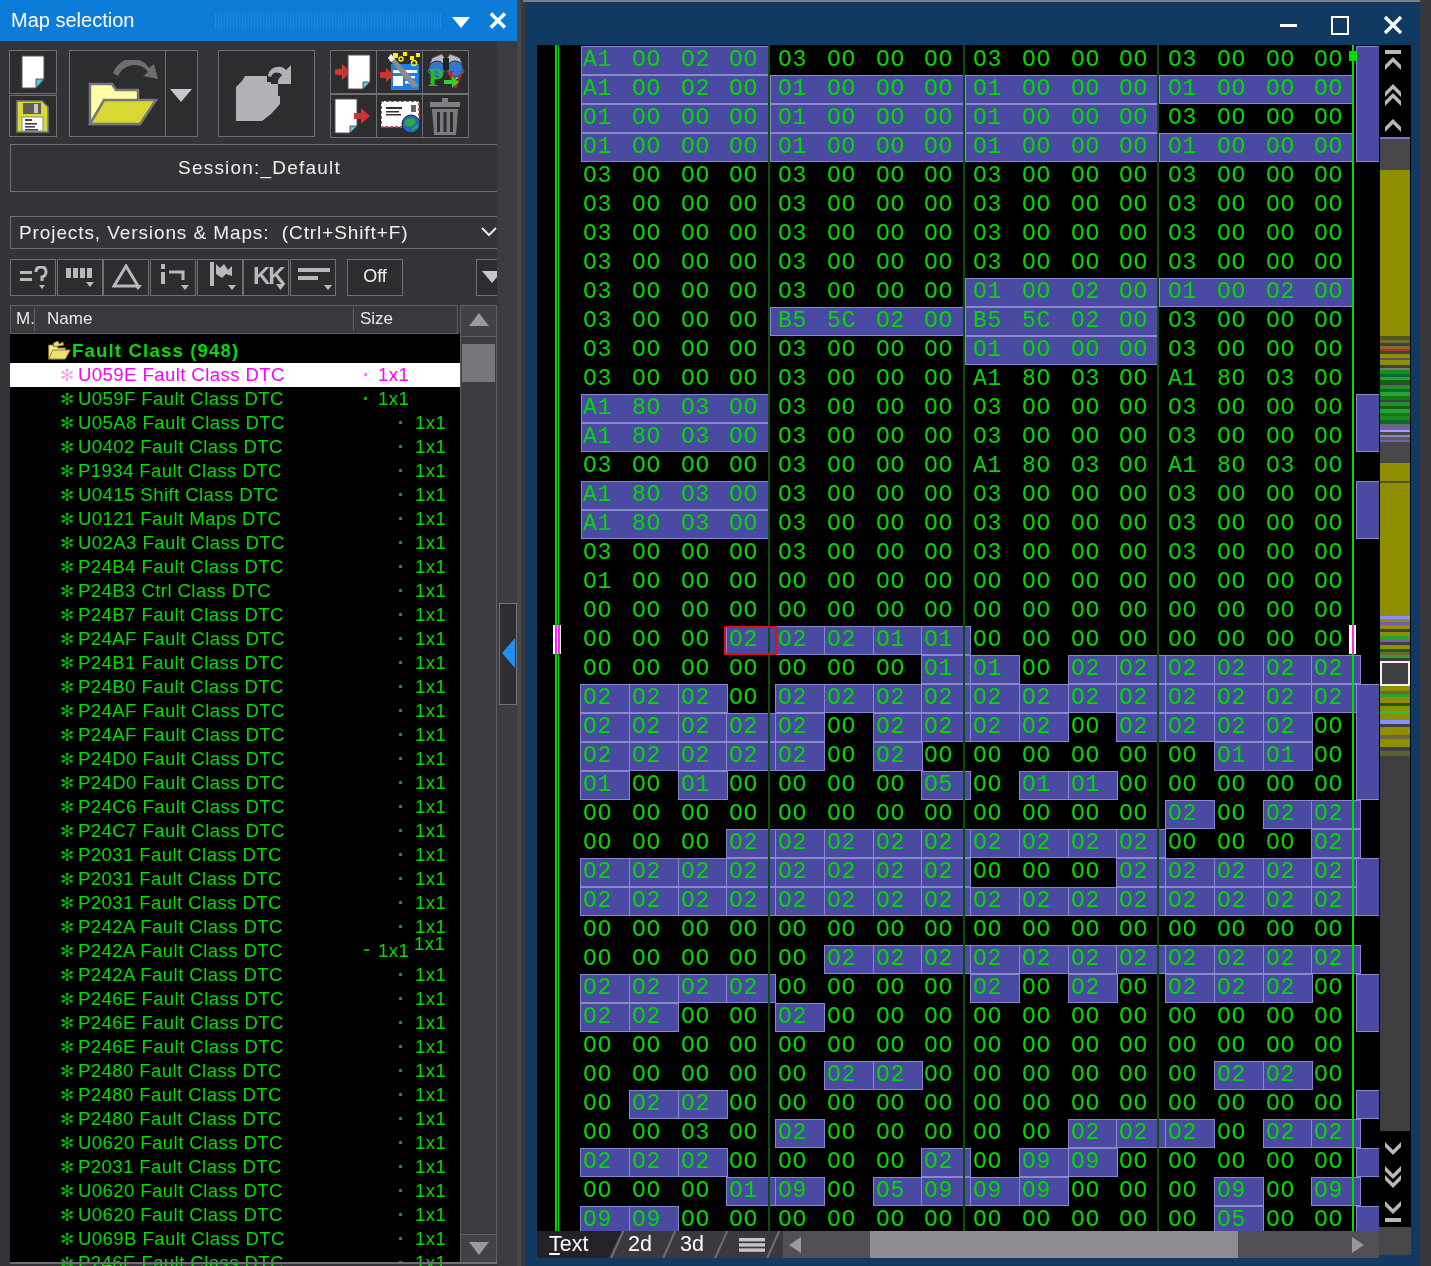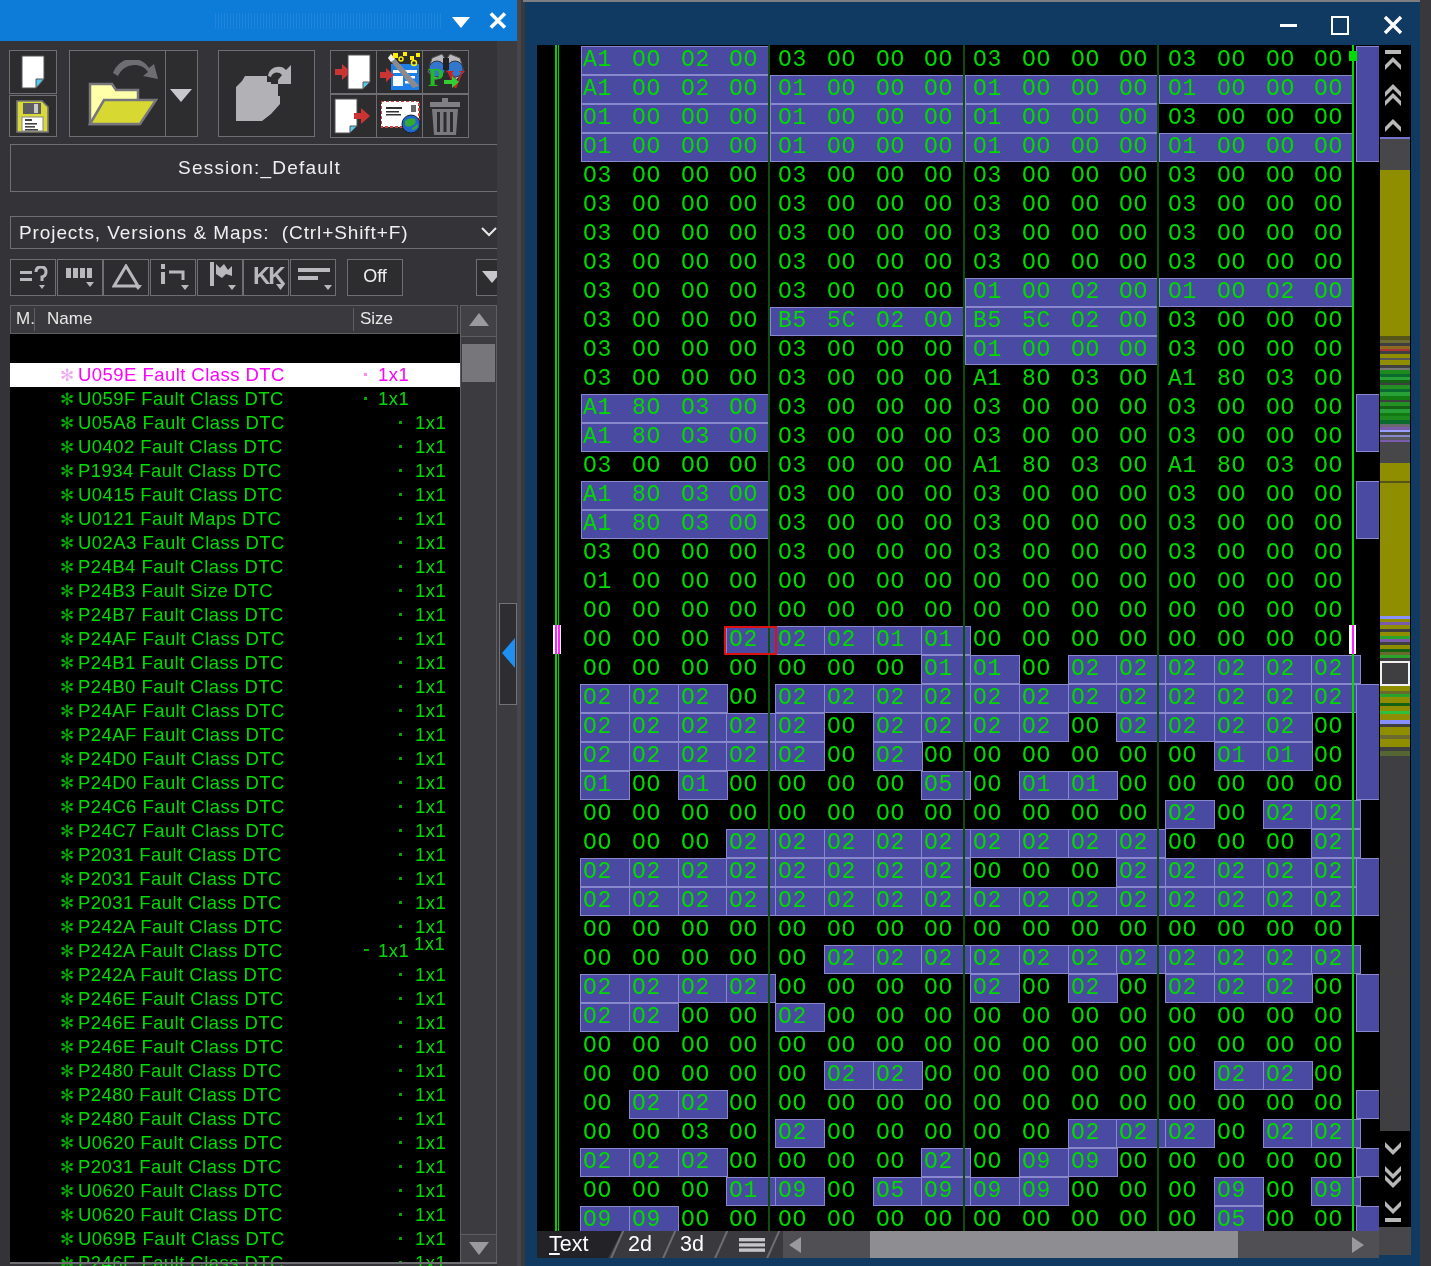--- a/index.html
+++ b/index.html
@@ -5,20 +5,21 @@
 body{font-family:"Liberation Sans",sans-serif;}
 #root{position:relative;width:1431px;height:1266px;overflow:hidden;background:#39393d;}
 .cell{position:absolute;width:46px;height:29px;line-height:29.6px;font-family:"Liberation Mono",monospace;font-size:23px;letter-spacing:0.6px;color:#00da00;white-space:pre;}
 .hl{position:absolute;width:49.8px;height:29px;background:#4b4aa2;border:1px solid #8a88cc;}
 .hlg{position:absolute;height:29px;background:#4b4aa2;border:1px solid #8a88cc;}
 .trow{position:absolute;left:10px;width:450px;height:24px;line-height:24px;font-size:18.5px;letter-spacing:0.45px;color:#00dd00;white-space:pre;}
 </style></head><body>
 <div id="root">
 <div style="position:absolute;left:0px;top:0px;width:523px;height:1266px;background:#343438;"></div>
 <div style="position:absolute;left:0px;top:0px;width:517px;height:41px;background:#0d7cd8;"></div>
+<div style="position:absolute;left:11px;top:0px;width:300px;height:41px;color:#fff;font-size:20px;line-height:41px;">Map selection</div>
 <div style="position:absolute;left:215px;top:13px;width:228px;height:16px;background:repeating-linear-gradient(90deg,rgba(255,255,255,0.5) 0 1px,rgba(0,0,0,0) 1px 3px);opacity:0.14;"></div>
 <div style="position:absolute;left:452px;top:17px;width:0;height:0;border-left:9px solid transparent;border-right:9px solid transparent;border-top:11px solid #fff;"></div>
 <div style="position:absolute;left:487px;top:11px;width:22px;height:22px;color:#fff;font-size:26px;line-height:20px;font-weight:bold;text-align:center;">✕</div>
 <div style="position:absolute;left:9px;top:50px;width:48px;height:44px;background:#2d2d30;border:1px solid #6f6f73;"></div>
 <div style="position:absolute;left:9px;top:95px;width:48px;height:42px;background:#2d2d30;border:1px solid #6f6f73;"></div>
 <svg style="position:absolute;left:21px;top:55px" width="24" height="34" viewBox="0 0 24 34">
 <path d="M1 1 H23 V24 L15 33 H1 Z" fill="#fff" stroke="#555" stroke-width="1"></path>
 <path d="M23 24 L15 33 L15 24 Z" fill="#55c8ee" stroke="#555" stroke-width="1"></path>
     </svg>
 <svg style="position:absolute;left:16px;top:100px" width="33" height="33" viewBox="0 0 33 33">
@@ -157,30 +158,35 @@
     </svg>
 <div style="position:absolute;left:347px;top:259px;width:56px;height:37px;color:#f0f0f0;font-size:18px;line-height:35px;text-align:center;">Off</div>
 <div style="position:absolute;left:482px;top:271px;width:0;height:0;border-left:10px solid transparent;border-right:10px solid transparent;border-top:12px solid #c8c8cc;"></div>
 <div style="position:absolute;left:10px;top:305px;width:448px;height:29px;background:#3a3a3e;border:1px solid #5f5f63;"></div>
 <div style="position:absolute;left:16px;top:305px;width:30px;height:29px;color:#e8e8e8;font-size:17px;line-height:28px;">M.</div>
 <div style="position:absolute;left:34px;top:308px;width:1px;height:23px;background:#5f5f63;"></div>
 <div style="position:absolute;left:47px;top:305px;width:120px;height:29px;color:#e8e8e8;font-size:17px;line-height:28px;">Name</div>
 <div style="position:absolute;left:353px;top:308px;width:1px;height:23px;background:#5f5f63;"></div>
 <div style="position:absolute;left:360px;top:305px;width:60px;height:29px;color:#e8e8e8;font-size:17px;line-height:28px;">Size</div>
 <div style="position:absolute;left:10px;top:334px;width:450px;height:929px;background:#000;overflow:hidden;"></div>
+<div class="trow" style="top:339px;font-weight:bold;letter-spacing:1.2px;"><svg style="position:absolute;left:37px;top:2px" width="25" height="20" viewBox="0 0 30 20" preserveAspectRatio="none">
+        <path d="M2 4 L11 4 L13 7 L22 7 L22 18 L2 18 Z" fill="#f5eda0" stroke="#8a7a22"></path>
+        <path d="M2 18 L7 9 L28 9 L22 18 Z" fill="#efe070" stroke="#8a7a22"></path>
+        <path d="M8 2 L13 0 L15 3 L19 1 L20 4 L8 6 Z" fill="#efe070" stroke="#8a7a22"></path>
+      </svg><span style="position:absolute;left:62px;">Fault Class (948)</span></div>
 <div class="trow" style="top:363px;background:#fff;color:#ff00ff;"><span style="position:absolute;left:50px;"><span style="color:#eeaaee;font-size:17px;">✻</span></span><span style="position:absolute;left:68px;">U059E Fault Class DTC</span><span style="position:absolute;left:354px;top:10px;width:3px;height:3px;background:#ff88ff;"></span><span style="position:absolute;left:368px;">1x1</span></div>
 <div class="trow" style="top:387px;"><span style="position:absolute;left:50px;"><span style="color:#00b400;font-size:17px;">✻</span></span><span style="position:absolute;left:68px;">U059F Fault Class DTC</span><span style="position:absolute;left:354px;top:10px;width:3px;height:3px;background:#00aa00;"></span><span style="position:absolute;left:368px;">1x1</span></div>
 <div class="trow" style="top:411px;"><span style="position:absolute;left:50px;"><span style="color:#00b400;font-size:17px;">✻</span></span><span style="position:absolute;left:68px;">U05A8 Fault Class DTC</span><span style="position:absolute;left:389px;top:10px;width:3px;height:3px;background:#00aa00;"></span><span style="position:absolute;left:405px;">1x1</span></div>
 <div class="trow" style="top:435px;"><span style="position:absolute;left:50px;"><span style="color:#00b400;font-size:17px;">✻</span></span><span style="position:absolute;left:68px;">U0402 Fault Class DTC</span><span style="position:absolute;left:389px;top:10px;width:3px;height:3px;background:#00aa00;"></span><span style="position:absolute;left:405px;">1x1</span></div>
 <div class="trow" style="top:459px;"><span style="position:absolute;left:50px;"><span style="color:#00b400;font-size:17px;">✻</span></span><span style="position:absolute;left:68px;">P1934 Fault Class DTC</span><span style="position:absolute;left:389px;top:10px;width:3px;height:3px;background:#00aa00;"></span><span style="position:absolute;left:405px;">1x1</span></div>
-<div class="trow" style="top:483px;"><span style="position:absolute;left:50px;"><span style="color:#00b400;font-size:17px;">✻</span></span><span style="position:absolute;left:68px;">U0415 Fault Class DTC</span><span style="position:absolute;left:389px;top:10px;width:3px;height:3px;background:#00aa00;"></span><span style="position:absolute;left:405px;">1x1</span></div>
+<div class="trow" style="top:483px;"><span style="position:absolute;left:50px;"><span style="color:#00b400;font-size:17px;">✻</span></span><span style="position:absolute;left:68px;">U0415 Shift Class DTC</span><span style="position:absolute;left:389px;top:10px;width:3px;height:3px;background:#00aa00;"></span><span style="position:absolute;left:405px;">1x1</span></div>
 <div class="trow" style="top:507px;"><span style="position:absolute;left:50px;"><span style="color:#00b400;font-size:17px;">✻</span></span><span style="position:absolute;left:68px;">U0121 Fault Maps DTC</span><span style="position:absolute;left:389px;top:10px;width:3px;height:3px;background:#00aa00;"></span><span style="position:absolute;left:405px;">1x1</span></div>
 <div class="trow" style="top:531px;"><span style="position:absolute;left:50px;"><span style="color:#00b400;font-size:17px;">✻</span></span><span style="position:absolute;left:68px;">U02A3 Fault Class DTC</span><span style="position:absolute;left:389px;top:10px;width:3px;height:3px;background:#00aa00;"></span><span style="position:absolute;left:405px;">1x1</span></div>
 <div class="trow" style="top:555px;"><span style="position:absolute;left:50px;"><span style="color:#00b400;font-size:17px;">✻</span></span><span style="position:absolute;left:68px;">P24B4 Fault Class DTC</span><span style="position:absolute;left:389px;top:10px;width:3px;height:3px;background:#00aa00;"></span><span style="position:absolute;left:405px;">1x1</span></div>
-<div class="trow" style="top:579px;"><span style="position:absolute;left:50px;"><span style="color:#00b400;font-size:17px;">✻</span></span><span style="position:absolute;left:68px;">P24B3 Fault Size DTC</span><span style="position:absolute;left:389px;top:10px;width:3px;height:3px;background:#00aa00;"></span><span style="position:absolute;left:405px;">1x1</span></div>
+<div class="trow" style="top:579px;"><span style="position:absolute;left:50px;"><span style="color:#00b400;font-size:17px;">✻</span></span><span style="position:absolute;left:68px;">P24B3 Ctrl Class DTC</span><span style="position:absolute;left:389px;top:10px;width:3px;height:3px;background:#00aa00;"></span><span style="position:absolute;left:405px;">1x1</span></div>
 <div class="trow" style="top:603px;"><span style="position:absolute;left:50px;"><span style="color:#00b400;font-size:17px;">✻</span></span><span style="position:absolute;left:68px;">P24B7 Fault Class DTC</span><span style="position:absolute;left:389px;top:10px;width:3px;height:3px;background:#00aa00;"></span><span style="position:absolute;left:405px;">1x1</span></div>
 <div class="trow" style="top:627px;"><span style="position:absolute;left:50px;"><span style="color:#00b400;font-size:17px;">✻</span></span><span style="position:absolute;left:68px;">P24AF Fault Class DTC</span><span style="position:absolute;left:389px;top:10px;width:3px;height:3px;background:#00aa00;"></span><span style="position:absolute;left:405px;">1x1</span></div>
 <div class="trow" style="top:651px;"><span style="position:absolute;left:50px;"><span style="color:#00b400;font-size:17px;">✻</span></span><span style="position:absolute;left:68px;">P24B1 Fault Class DTC</span><span style="position:absolute;left:389px;top:10px;width:3px;height:3px;background:#00aa00;"></span><span style="position:absolute;left:405px;">1x1</span></div>
 <div class="trow" style="top:675px;"><span style="position:absolute;left:50px;"><span style="color:#00b400;font-size:17px;">✻</span></span><span style="position:absolute;left:68px;">P24B0 Fault Class DTC</span><span style="position:absolute;left:389px;top:10px;width:3px;height:3px;background:#00aa00;"></span><span style="position:absolute;left:405px;">1x1</span></div>
 <div class="trow" style="top:699px;"><span style="position:absolute;left:50px;"><span style="color:#00b400;font-size:17px;">✻</span></span><span style="position:absolute;left:68px;">P24AF Fault Class DTC</span><span style="position:absolute;left:389px;top:10px;width:3px;height:3px;background:#00aa00;"></span><span style="position:absolute;left:405px;">1x1</span></div>
 <div class="trow" style="top:723px;"><span style="position:absolute;left:50px;"><span style="color:#00b400;font-size:17px;">✻</span></span><span style="position:absolute;left:68px;">P24AF Fault Class DTC</span><span style="position:absolute;left:389px;top:10px;width:3px;height:3px;background:#00aa00;"></span><span style="position:absolute;left:405px;">1x1</span></div>
 <div class="trow" style="top:747px;"><span style="position:absolute;left:50px;"><span style="color:#00b400;font-size:17px;">✻</span></span><span style="position:absolute;left:68px;">P24D0 Fault Class DTC</span><span style="position:absolute;left:389px;top:10px;width:3px;height:3px;background:#00aa00;"></span><span style="position:absolute;left:405px;">1x1</span></div>
 <div class="trow" style="top:771px;"><span style="position:absolute;left:50px;"><span style="color:#00b400;font-size:17px;">✻</span></span><span style="position:absolute;left:68px;">P24D0 Fault Class DTC</span><span style="position:absolute;left:389px;top:10px;width:3px;height:3px;background:#00aa00;"></span><span style="position:absolute;left:405px;">1x1</span></div>
 <div class="trow" style="top:795px;"><span style="position:absolute;left:50px;"><span style="color:#00b400;font-size:17px;">✻</span></span><span style="position:absolute;left:68px;">P24C6 Fault Class DTC</span><span style="position:absolute;left:389px;top:10px;width:3px;height:3px;background:#00aa00;"></span><span style="position:absolute;left:405px;">1x1</span></div>
 <div class="trow" style="top:819px;"><span style="position:absolute;left:50px;"><span style="color:#00b400;font-size:17px;">✻</span></span><span style="position:absolute;left:68px;">P24C7 Fault Class DTC</span><span style="position:absolute;left:389px;top:10px;width:3px;height:3px;background:#00aa00;"></span><span style="position:absolute;left:405px;">1x1</span></div>

